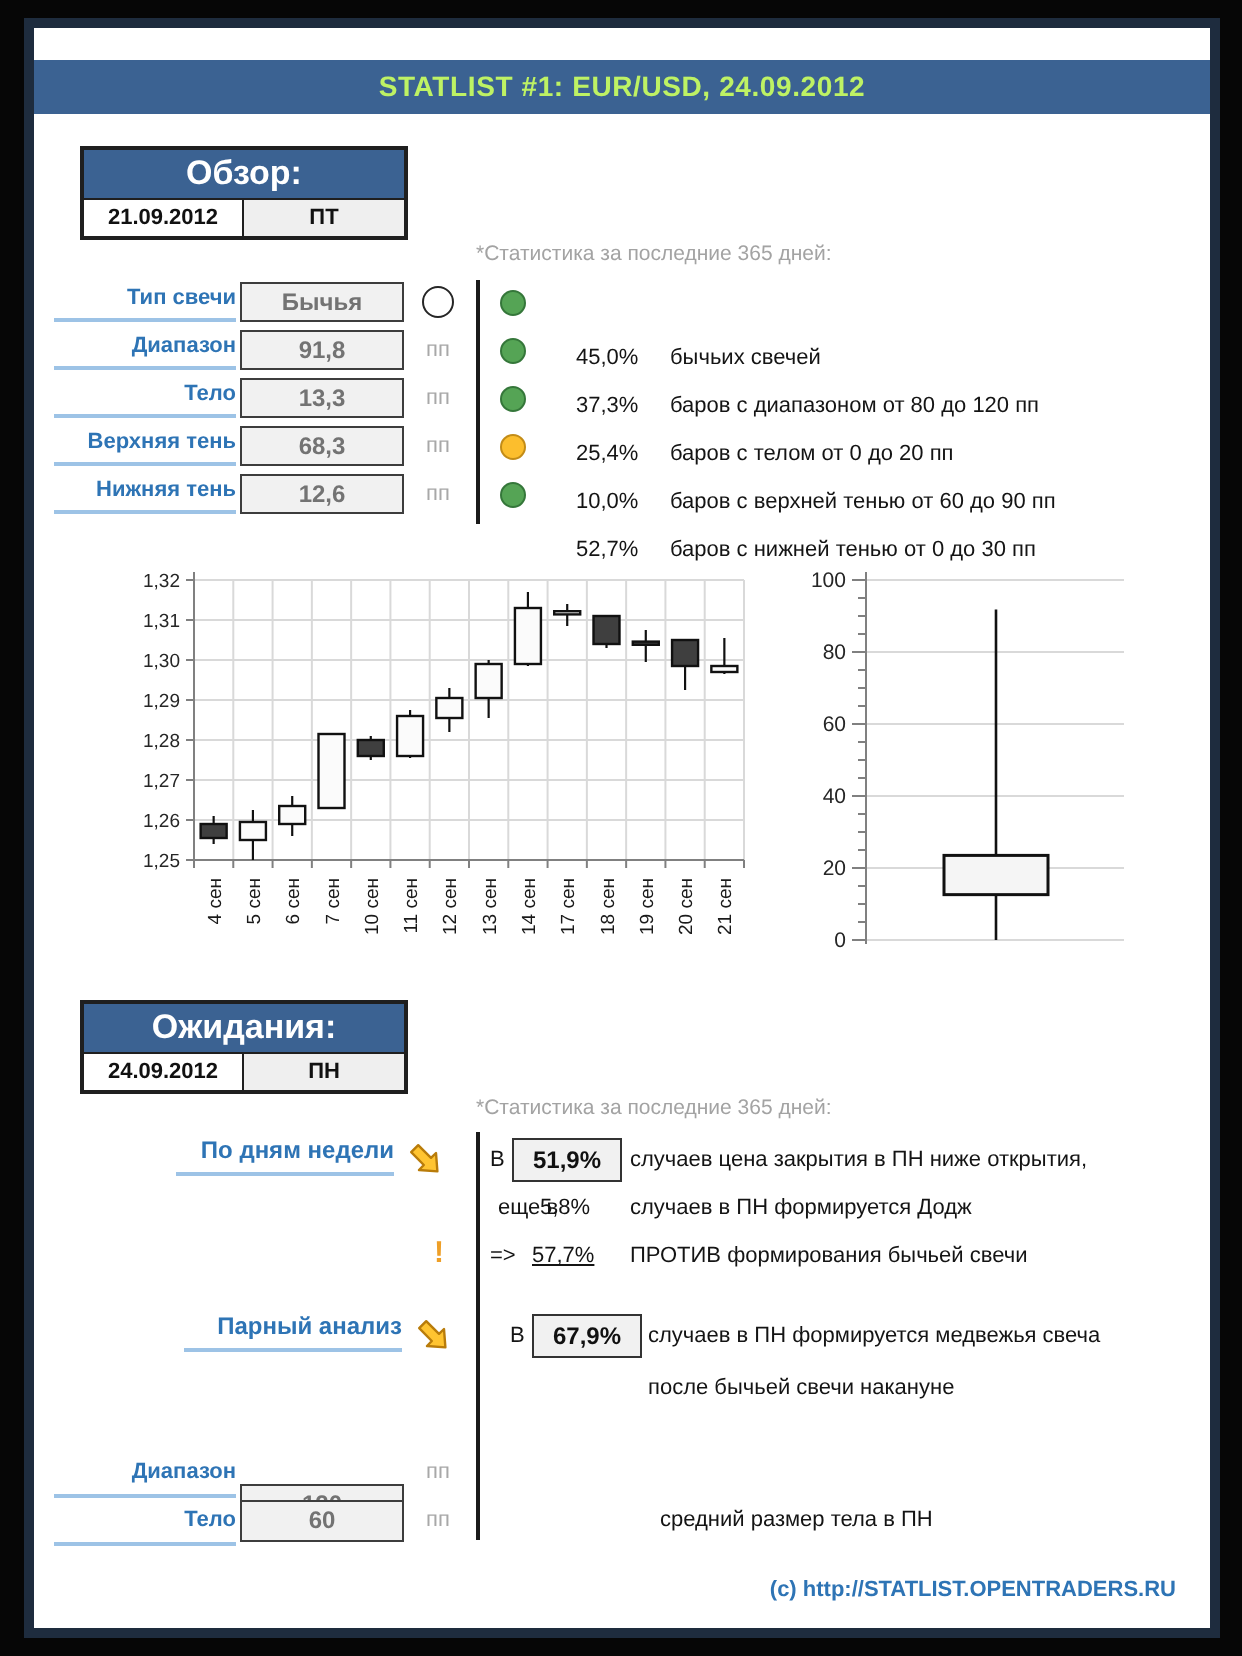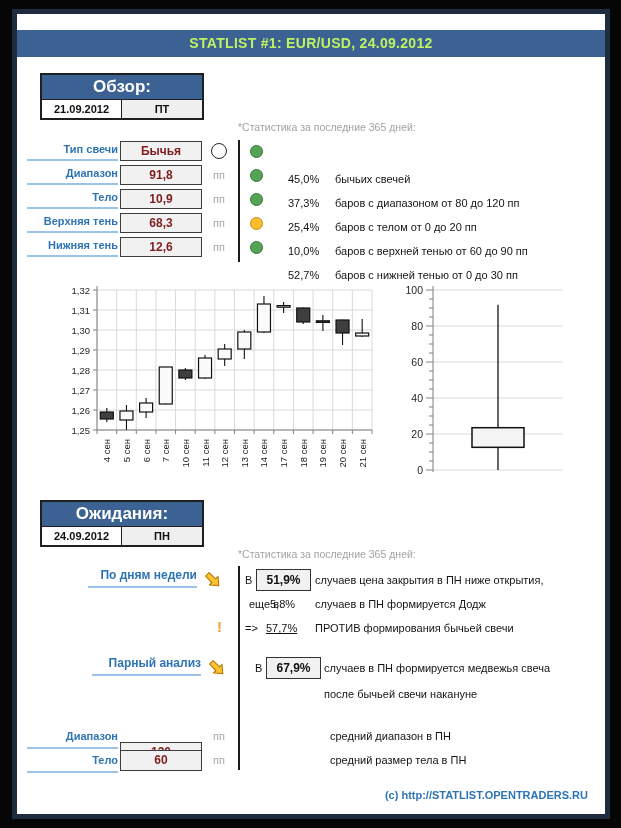--- a/index.html
+++ b/index.html
@@ -23,21 +23,21 @@
                       font-size:11px;font-weight:bold;color:#111;text-align:center;line-height:18px;}
   .minitable .mt-day{flex:1;background:#efefef;font-size:11px;font-weight:bold;color:#111;
                      text-align:center;line-height:18px;}
 
   .note{position:absolute;font-size:10.5px;color:#a3a3a3;}
 
   
   .rowlabel{position:absolute;left:10px;width:91px;height:20px;line-height:20px;text-align:right;
             font-size:11px;font-weight:bold;color:#2e74b5;border-bottom:2px solid #9dc3e6;}
   .valuebox{position:absolute;left:103px;width:80px;height:18px;background:#f1f1f1;
-            border:1.5px solid #3d3d3d;font-size:12px;font-weight:bold;color:#7f1d1d;
+            border:1.5px solid #3d3d3d;font-size:12px;font-weight:bold;color:#737373;
             text-align:center;line-height:18px;}
   .unit{position:absolute;left:196px;height:20px;line-height:20px;font-size:11px;color:#a8a8a8;}
   .circle-icon{position:absolute;left:194px;width:14px;height:14px;border:1.6px solid #262626;
                border-radius:50%;background:#fff;}
   .vdivider{position:absolute;left:221px;width:1.5px;background:#1a1a1a;}
   .dot{position:absolute;left:233px;width:11px;height:11px;border-radius:50%;}
   .dot.green{background:#55a455;border:1px solid #35773a;}
   .dot.yellow{background:#fcbe2d;border:1px solid #c38c17;}
   .statline{position:absolute;left:271px;height:20px;line-height:20px;font-size:11px;color:#141414;white-space:nowrap;}
   .statline .pct{display:inline-block;min-width:38px;margin-top:28px;}
@@ -77,21 +77,21 @@
 
     <div class="rowlabel" style="top:125px;">Тип свечи</div>
     <div class="valuebox" style="top:127px;">Бычья</div>
     <div class="circle-icon" style="top:129px;"></div>
 
     <div class="rowlabel" style="top:149px;">Диапазон</div>
     <div class="valuebox" style="top:151px;">91,8</div>
     <div class="unit" style="top:151px;">пп</div>
 
     <div class="rowlabel" style="top:173px;">Тело</div>
-    <div class="valuebox" style="top:175px;">10,9</div>
+    <div class="valuebox" style="top:175px;">13,3</div>
     <div class="unit" style="top:175px;">пп</div>
 
     <div class="rowlabel" style="top:197px;">Верхняя тень</div>
     <div class="valuebox" style="top:199px;">68,3</div>
     <div class="unit" style="top:199px;">пп</div>
 
     <div class="rowlabel" style="top:221px;">Нижняя тень</div>
     <div class="valuebox" style="top:223px;">12,6</div>
     <div class="unit" style="top:223px;">пп</div>
 
@@ -294,21 +294,20 @@
     </svg>
 
     <div class="exline" style="left:238px;top:643px;">В</div>
     <div class="pctbox" style="left:249px;top:643px;">67,9%</div>
     <div class="exline" style="left:307px;top:643px;">случаев в ПН формируется медвежья свеча</div>
     <div class="exline" style="left:307px;top:669px;">после бычьей свечи накануне</div>
 
     <div class="rowlabel" style="top:712px;height:21px;line-height:21px;">Диапазон</div>
     <div class="valuebox" style="top:728px;height:19px;line-height:19px;">120</div>
     <div class="unit" style="top:712px;height:21px;line-height:21px;">пп</div>
-    <div class="exline" style="left:313px;top:712px;height:21px;line-height:21px;">средний диапазон в ПН</div>
 
     <div class="rowlabel" style="top:736px;height:21px;line-height:21px;">Тело</div>
     <div class="valuebox" style="top:736px;height:19px;line-height:19px;">60</div>
     <div class="unit" style="top:736px;height:21px;line-height:21px;">пп</div>
     <div class="exline" style="left:313px;top:736px;height:21px;line-height:21px;">средний размер тела в ПН</div>
 
     <div class="footer">(c) http://STATLIST.OPENTRADERS.RU</div>
   </div>
 </div>
 

